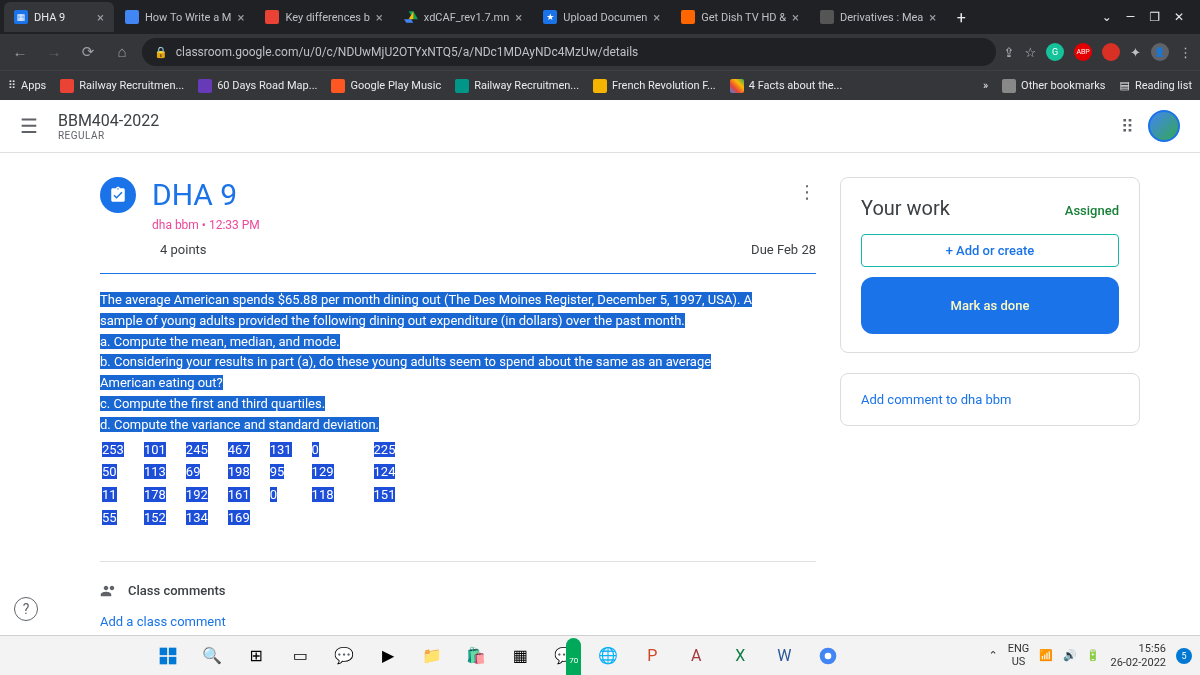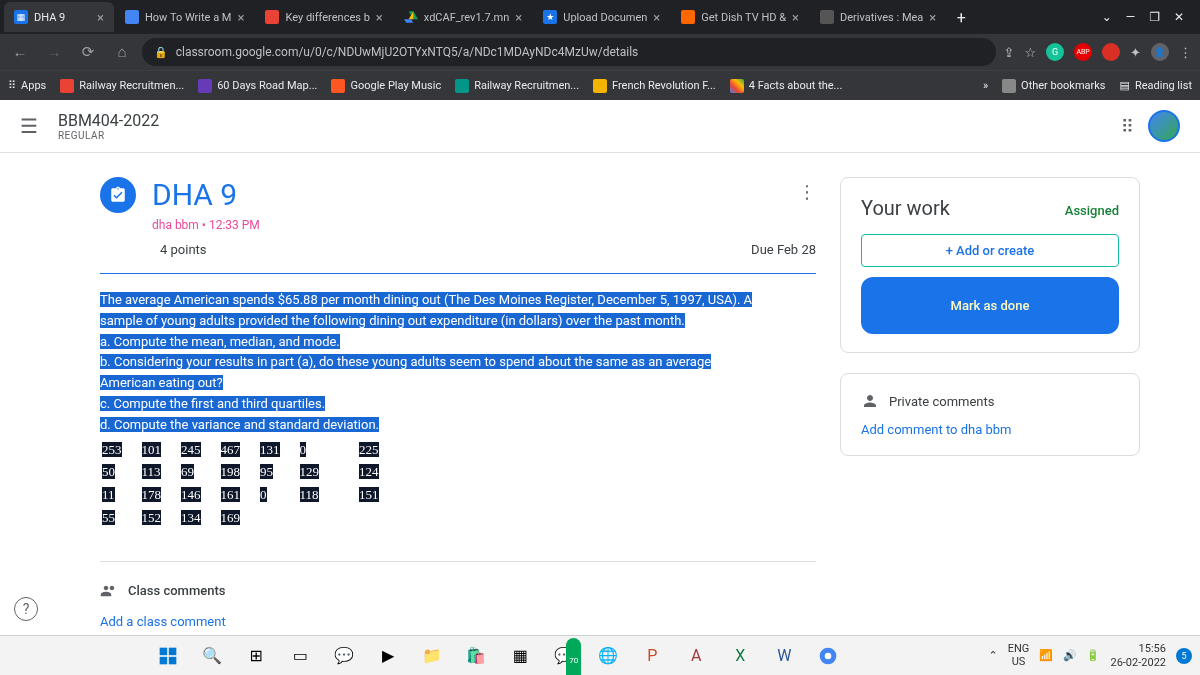--- a/index.html
+++ b/index.html
@@ -51,21 +51,21 @@
 .assign-meta { font-size: 12px; color: #ec4899; margin-top: 6px; }
 .assign-row { display: flex; justify-content: space-between; margin-top: 10px; font-size: 13px; color: #3c4043; margin-left: 8px; }
 .more-v { position: absolute; right: 0; top: 4px; color: #5f6368; cursor: pointer; font-size: 18px; }
 
 .divider { border: none; border-top: 1px solid #1a73e8; margin: 16px 0; }
 
 .question-body { font-size: 13px; line-height: 1.6; }
 .question-body span { background: #1967d2; color: #fff; }
 .data-table { margin-top: 2px; font-size: 13px; font-family: inherit; }
 .data-table td { padding: 0 18px 0 0; }
-.data-table span { background: #0f172a; color: #fff; font-family: Liberation Serif, serif; }
+.data-table span { background: #1d4ed8; color: #fff; }
 
 .class-comments { margin-top: 30px; border-top: 1px solid #e0e0e0; padding-top: 20px; }
 .cc-head { display: flex; gap: 10px; align-items: center; font-size: 13px; color: #3c4043; font-weight: 500; }
 .cc-add { margin-top: 14px; font-size: 13px; color: #1a73e8; cursor: pointer; }
 
 .work-card, .comments-card { border: 1px solid #dadce0; border-radius: 8px; padding: 18px 20px; margin-bottom: 20px; }
 .work-head { display: flex; justify-content: space-between; align-items: baseline; margin-bottom: 14px; }
 .work-title { font-size: 20px; color: #3c4043; }
 .work-status { font-size: 13px; color: #188038; font-weight: 500; }
 .add-create { width: 100%; border: 1px solid #14b8a6; background: #fff; color: #1a73e8; padding: 8px; border-radius: 4px; font-size: 13px; font-weight: 500; cursor: pointer; margin-bottom: 10px; }
@@ -269,21 +269,21 @@
                 <td><span>69</span></td>
                 <td><span>198</span></td>
                 <td><span>95</span></td>
                 <td><span>129</span></td>
                 <td></td>
                 <td><span>124</span></td>
               </tr>
           <tr>
                 <td><span>11</span></td>
                 <td><span>178</span></td>
-                <td><span>146</span></td>
+                <td><span>192</span></td>
                 <td><span>161</span></td>
                 <td><span>0</span></td>
                 <td><span>118</span></td>
                 <td></td>
                 <td><span>151</span></td>
               </tr>
           <tr>
                 <td><span>55</span></td>
                 <td><span>152</span></td>
                 <td><span>134</span></td>
@@ -311,26 +311,20 @@
     <div class="side-col">
       <div class="work-card">
         <div class="work-head">
           <span class="work-title">Your work</span>
           <span class="work-status">Assigned</span>
         </div>
         <button class="add-create">+ Add or create</button>
         <button class="mark-done">Mark as done</button>
       </div>
       <div class="comments-card">
-        <div class="pc-head">
-          <svg width="18" height="18" viewBox="0 0 24 24" fill="#5f6368">
-              <path d="M12 12c2.21 0 4-1.79 4-4s-1.79-4-4-4-4 1.79-4 4 1.79 4 4 4zm0 2c-2.67 0-8 1.34-8 4v2h16v-2c0-2.66-5.33-4-8-4z"></path>
-            </svg>
-          <span>Private comments</span>
-        </div>
         <div class="pc-add">Add comment to dha bbm</div>
       </div>
     </div>
   </div>
 </div>
 
 <div class="help-btn">?</div>
 
 <div class="taskbar">
   <div class="tb-center">

